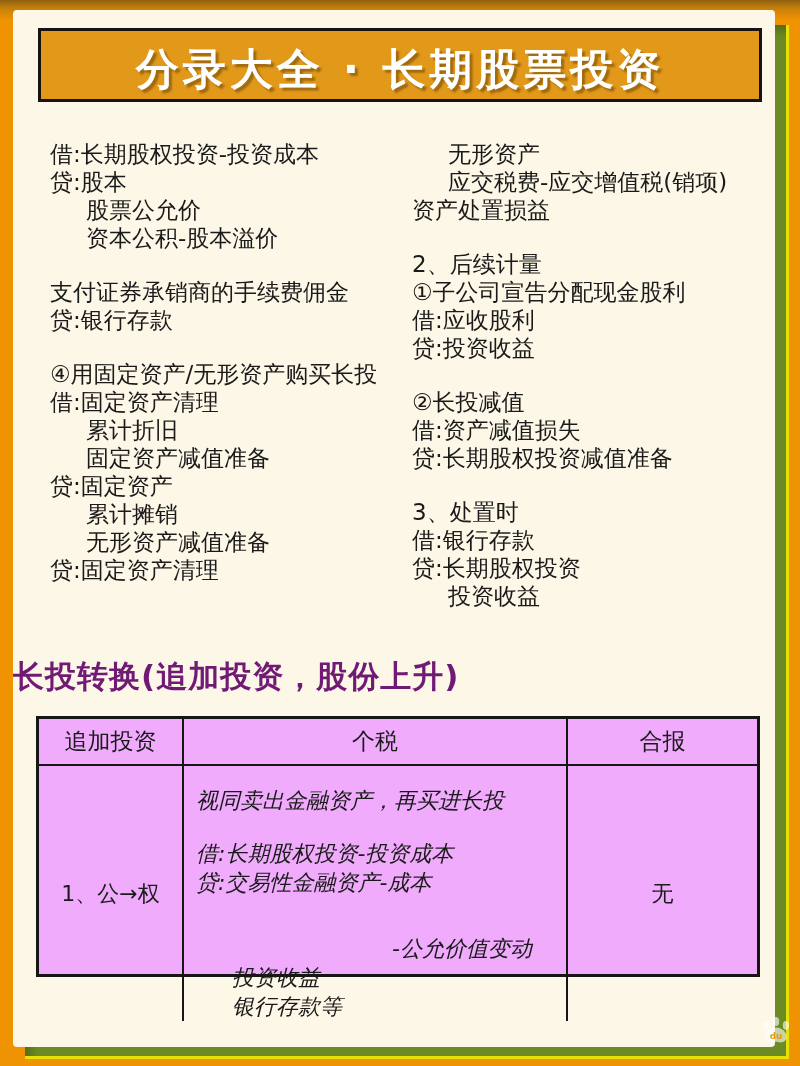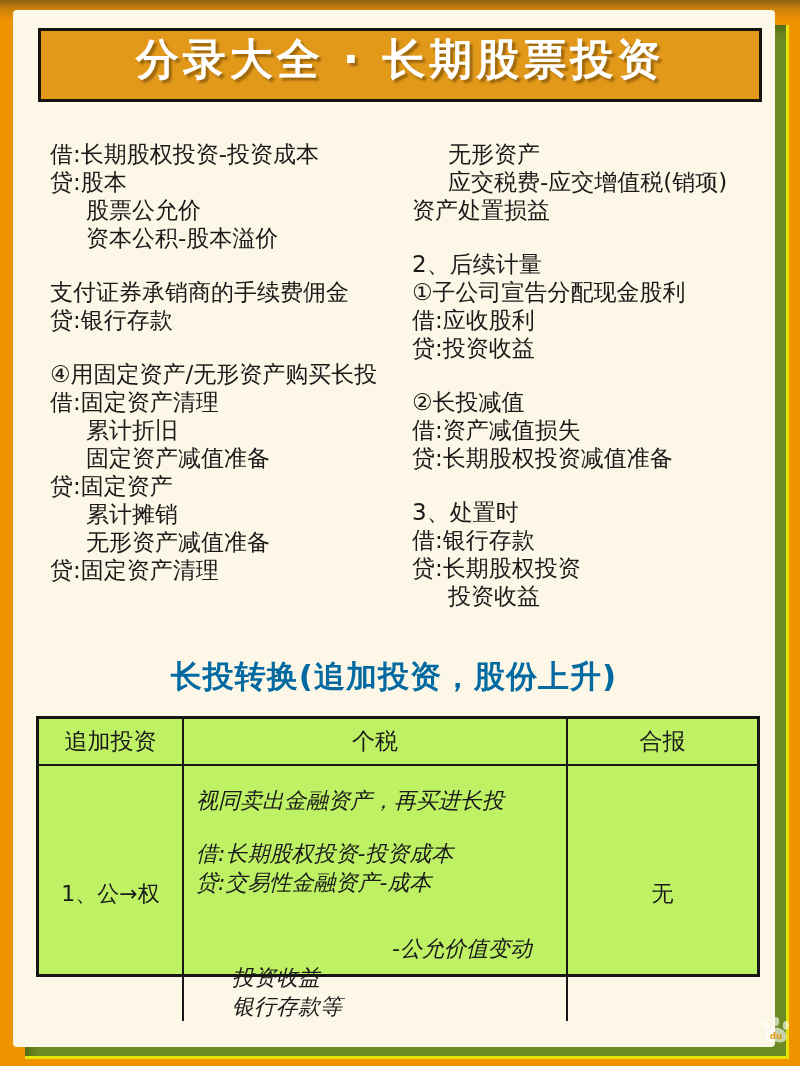--- a/index.html
+++ b/index.html
@@ -18,45 +18,45 @@
   }
   
   .panel{
     position:absolute;left:13px;top:10px;width:762px;height:1037px;
     background:#fcf7e6;border-radius:4px;
   }
   
   .banner{
     position:absolute;left:25px;top:18px;width:724px;height:74px;
     background:#e2991a;border:3px solid #161310;box-sizing:border-box;
-    display:flex;align-items:flex-start;justify-content:center;
+    display:flex;align-items:flex-end;justify-content:center;
   }
   .banner .title{
     color:#ffffff;font-size:43px;font-weight:bold;letter-spacing:4px;white-space:nowrap;
     text-shadow:3px 3px 2px rgba(92,57,0,.5);
   }
   
   .col{position:absolute;top:130px;width:365px;color:#1a1a1a;font-size:23px;}
   .col-left{left:37px;}
   .col-right{left:399px;}
   .line{height:28px;line-height:28px;white-space:nowrap;}
   .line.blank{height:26px;}
   .ind1{padding-left:36px;}
   .ind3{padding-left:196px;margin-top:37px;}
   
   .red-heading{
-    position:absolute;top:646px;left:0;width:100%;text-align:center;
-    color:#0369a1;font-size:31px;font-weight:bold;letter-spacing:1px;
+    position:absolute;top:646px;left:0;width:100%;
+    color:#701a75;font-size:31px;font-weight:bold;letter-spacing:1px;
   }
   
   .tbl{
     position:absolute;left:23px;top:706px;width:724px;height:261px;
     border:3px solid #161616;box-sizing:border-box;
     display:grid;grid-template-columns:145px 384px 1fr;grid-template-rows:47px 1fr;
-    color:#1a1a1a;font-size:22px;background:#bef264;
+    color:#1a1a1a;font-size:22px;background:#f0abfc;
   }
   .cell{display:flex;align-items:center;justify-content:center;box-sizing:border-box;}
   .cell.rb{border-right:2px solid #161616;}
   .cell.bb{border-bottom:2px solid #161616;}
   .cell.hdr{font-size:23px;}
   .cell.notes{display:block;padding:20px 0 0 12px;}
   .tline{height:29px;line-height:29px;white-space:nowrap;font-style:italic;}
   .tline.blank{height:24px;}
   
   .watermark{

